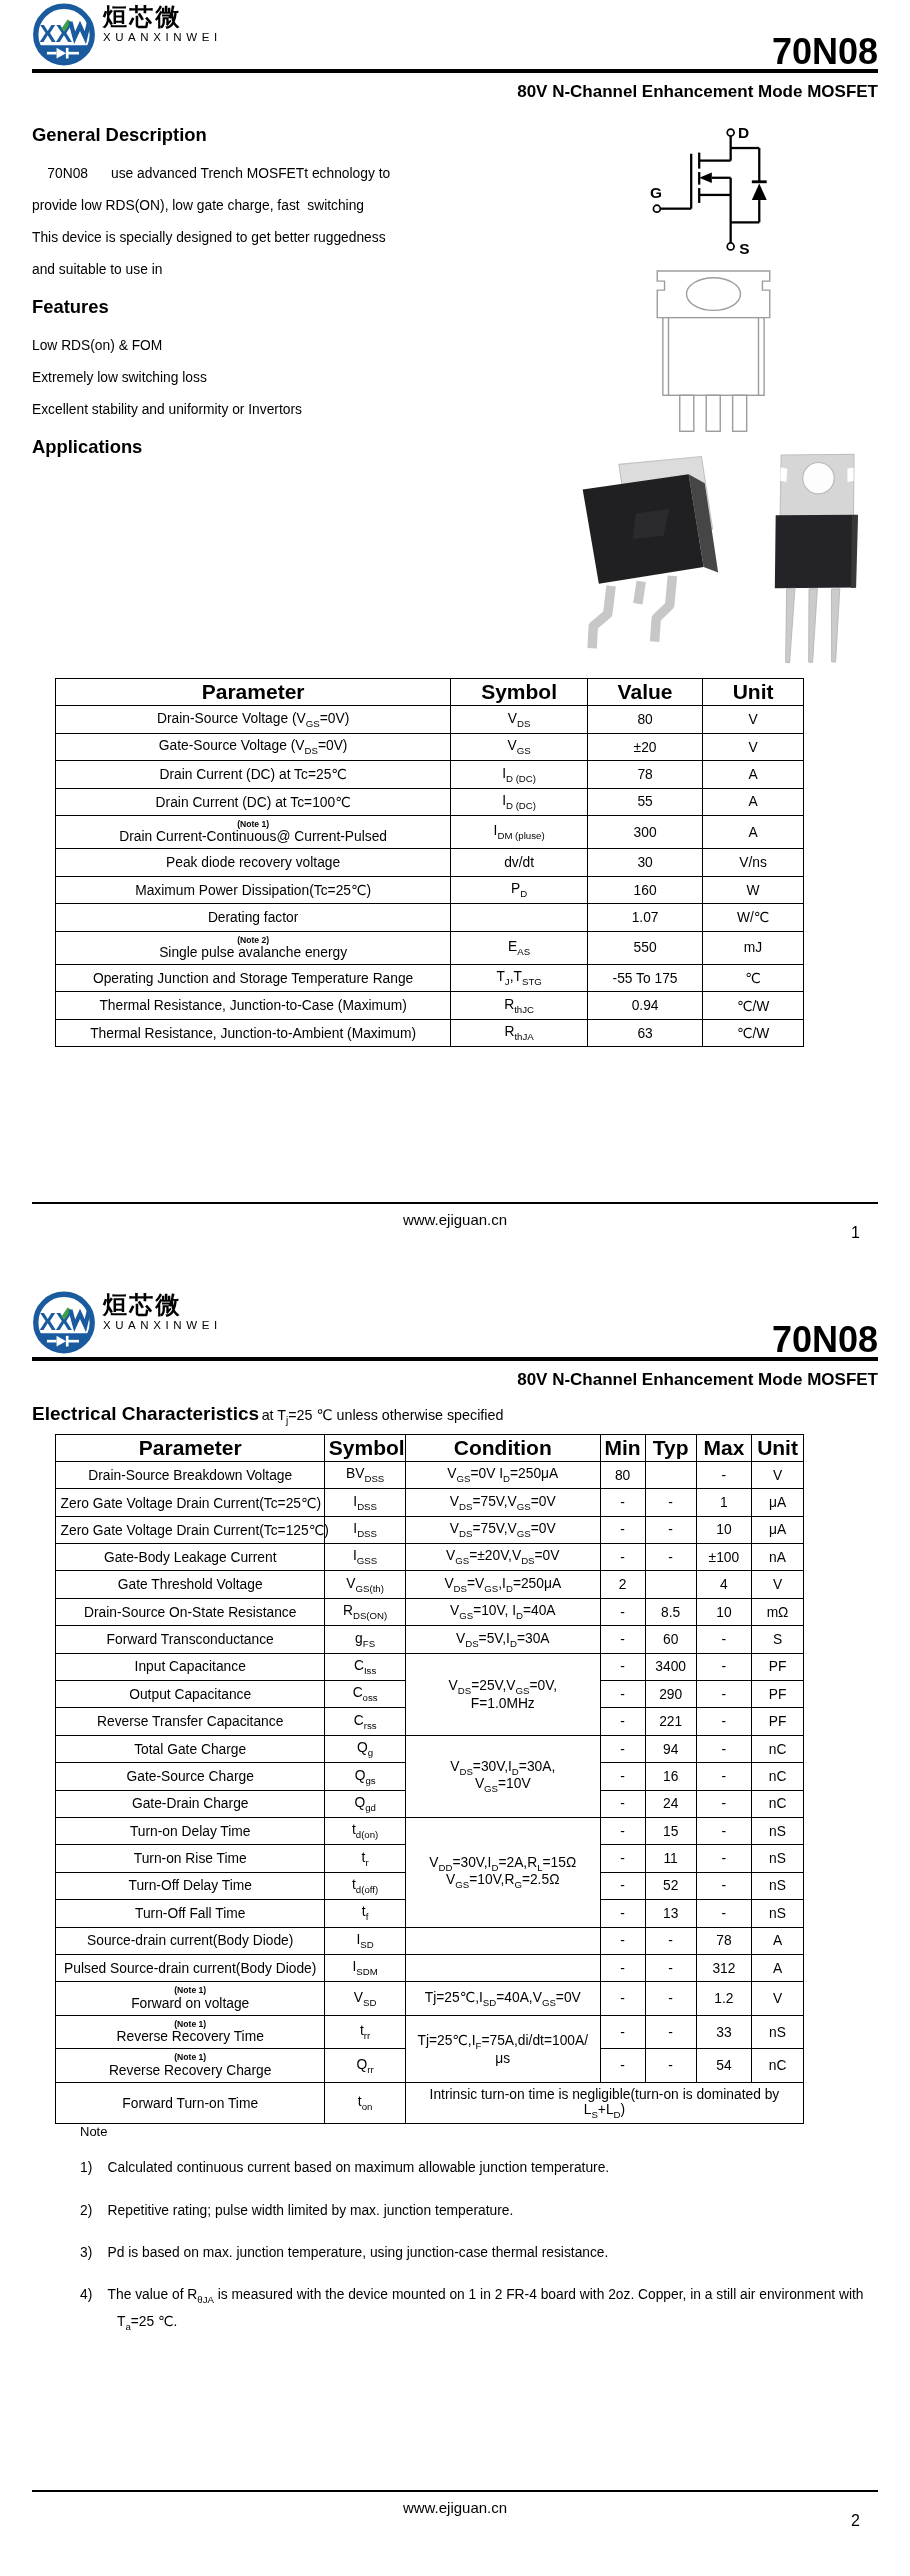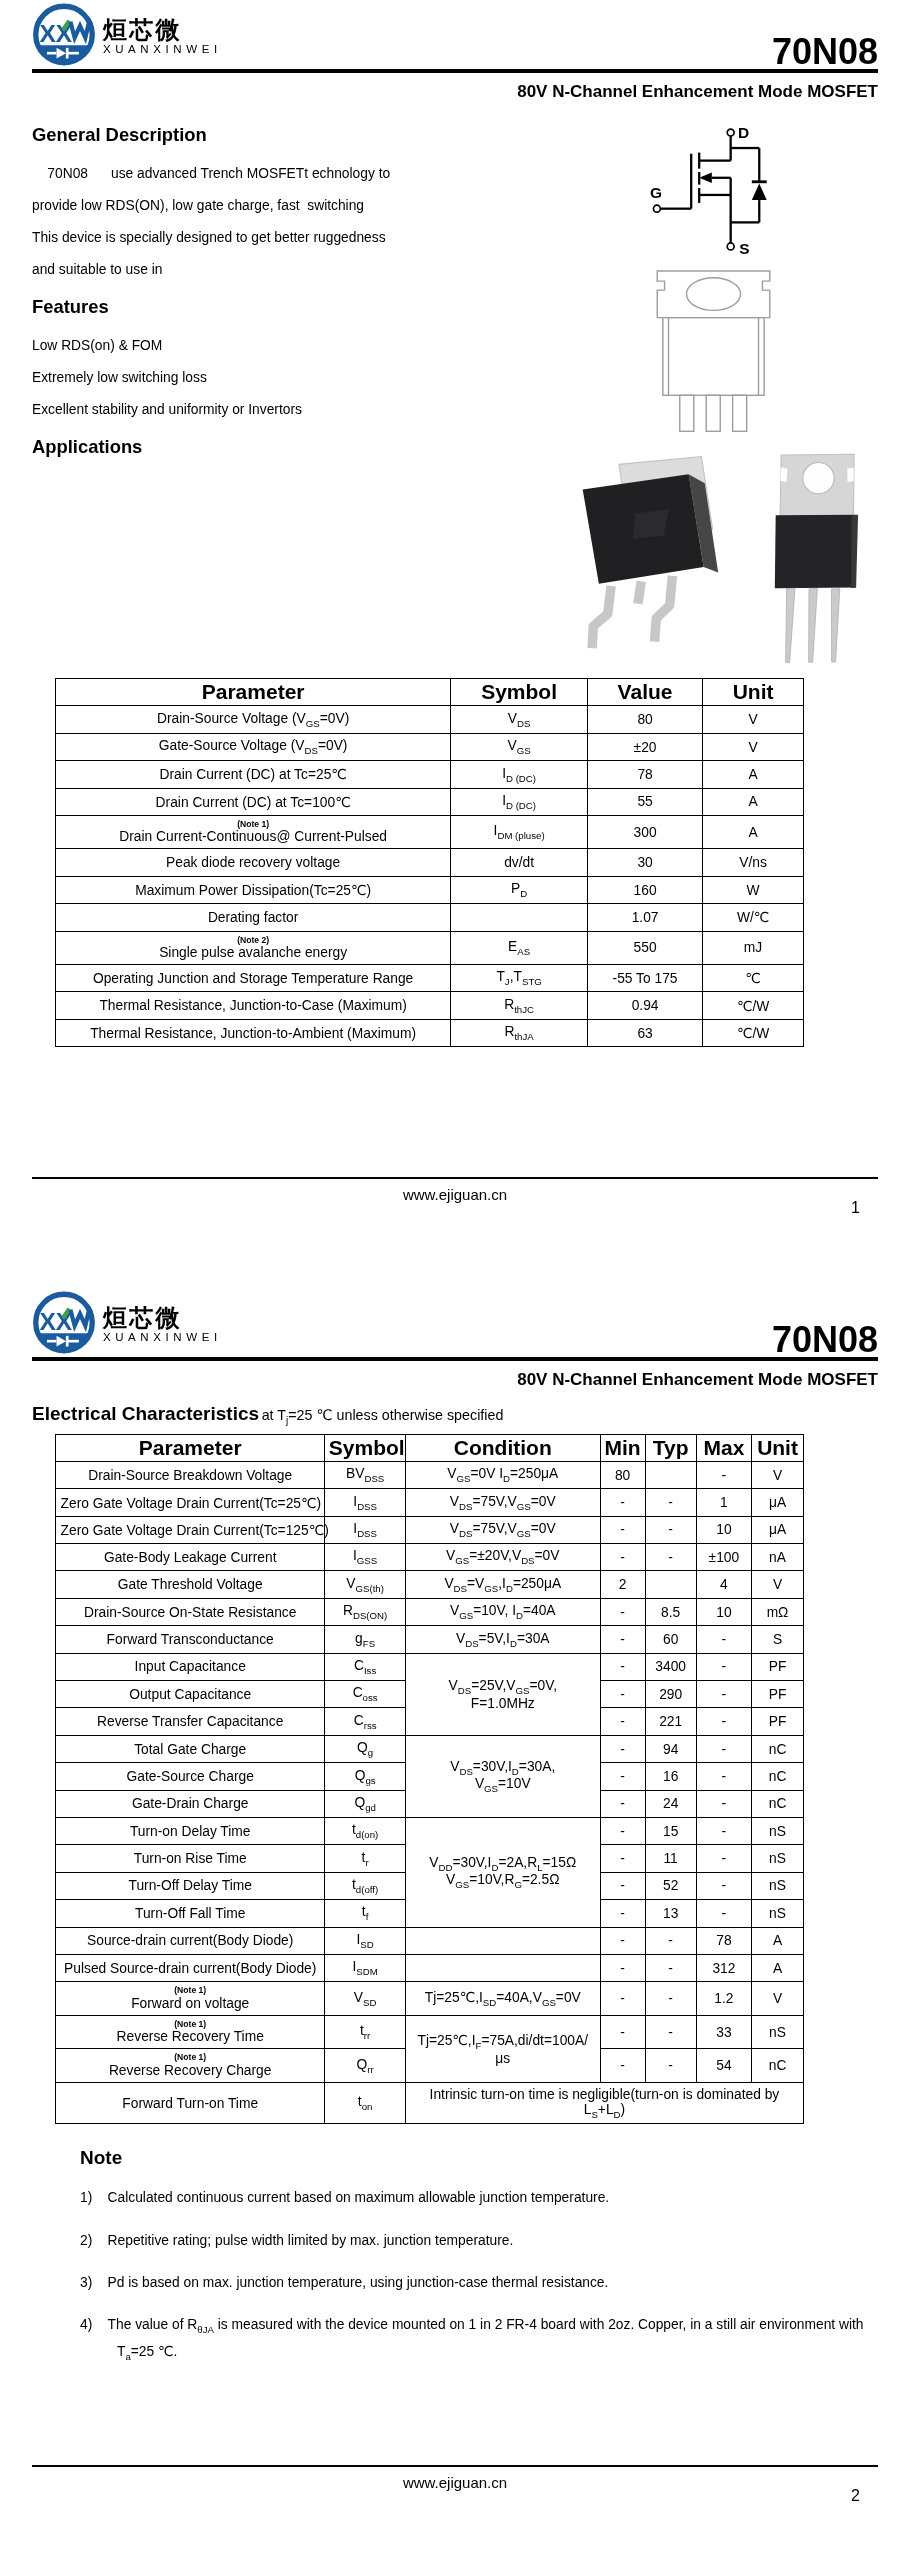--- a/index.html
+++ b/index.html
@@ -1,21 +1,21 @@
 <!DOCTYPE html>
 <html style="font-size:9.2px"><head>
 <meta charset="utf-8">
 <style>
   html,body{margin:0;padding:0;background:#fff;}
   body{width:910px;font-family:"Liberation Sans","DejaVu Sans",sans-serif;color:#000;}
   .page{position:relative;width:910px;height:1288px;background:#fff;overflow:hidden;}
 
   
   .doc-header{display:flex;justify-content:space-between;align-items:flex-end;padding:15px 32px 0;height:68px;box-sizing:border-box;}
-  .logo{display:flex;align-items:center;gap:6.9px;}
+  .logo{display:flex;align-items:flex-start;gap:6.9px;}
   .logo-text{display:flex;flex-direction:column;justify-content:flex-end;padding-top:3.4px;}
   .logo-cn{font-size:24px;font-weight:bold;line-height:1.05;letter-spacing:2.3px;}
   .logo-en{font-size:11.5px;letter-spacing:4.6px;margin-top:1.1px;font-weight:500;}
   .part-number{font-size:36px;font-weight:bold;line-height:.92;}
   .rule{height:4px;background:#000;margin:1.1px 32px 0;}
   .subtitle{text-align:right;font-weight:bold;font-size:17px;padding:9.2px 32px 0;}
 
   
   .columns{display:flex;padding:0 32px;margin-top:2.3px;}
   .left-col{width:516px;}
@@ -44,25 +44,25 @@
   sub{font-size:70%;}
 
   
   .amr .c0{width:54%;} .amr .c1{width:18%;} .amr .c2{width:15%;} .amr .c3{width:13%;}
   
   .ec .c0{width:37.6%;} .ec .c1{width:10.5%;} .ec .c2{width:26.9%;}
   .ec .c3{width:5.4%;} .ec .c4{width:6.3%;} .ec .c5{width:6.9%;} .ec .c6{width:6.4%;}
 
   
   .note-block{padding:0 32px 0 80px;}
-  .note-title{font-size:19px;font-weight:bold;margin-top:23px;}
+  .note-title{font-size:13px;font-weight:normal;}
   .note-item{font-size:13.8px;margin-top:16px;padding-left:37px;text-indent:-37px;line-height:1.9;}
 
   
-  .footer{position:absolute;left:0;right:0;bottom:85px;}
+  .footer{position:absolute;left:0;right:0;bottom:60px;}
   .footer-rule{height:2.3px;background:#000;margin:0 32px;}
   .footer-row{position:relative;margin-top:6.9px;}
   .footer-url{text-align:center;font-size:15px;}
   .footer-page{position:absolute;right:50px;top:12.6px;font-size:16px;}
 </style>
 </head>
 <body>
 
 <div class="page">
   <header class="doc-header">

